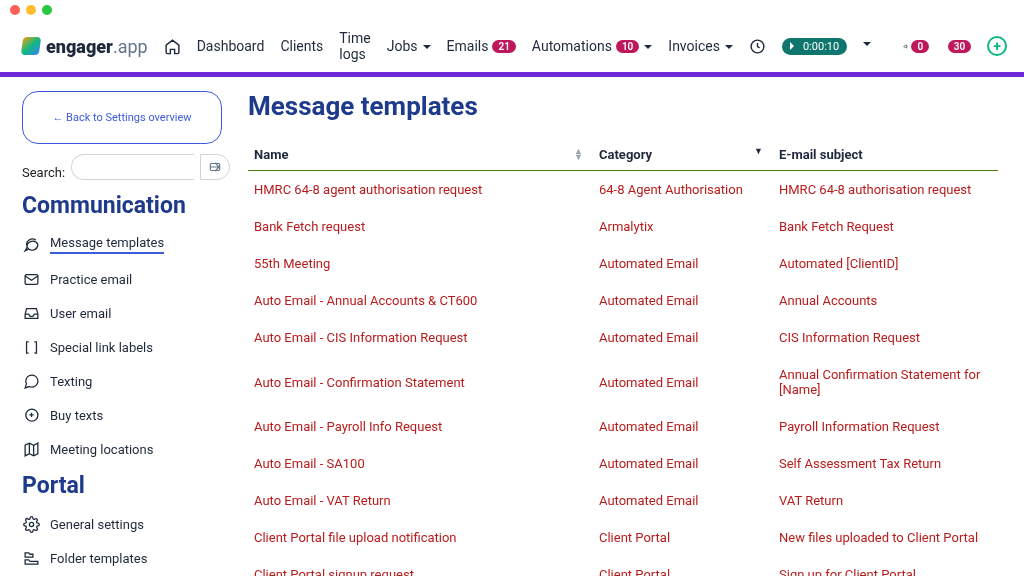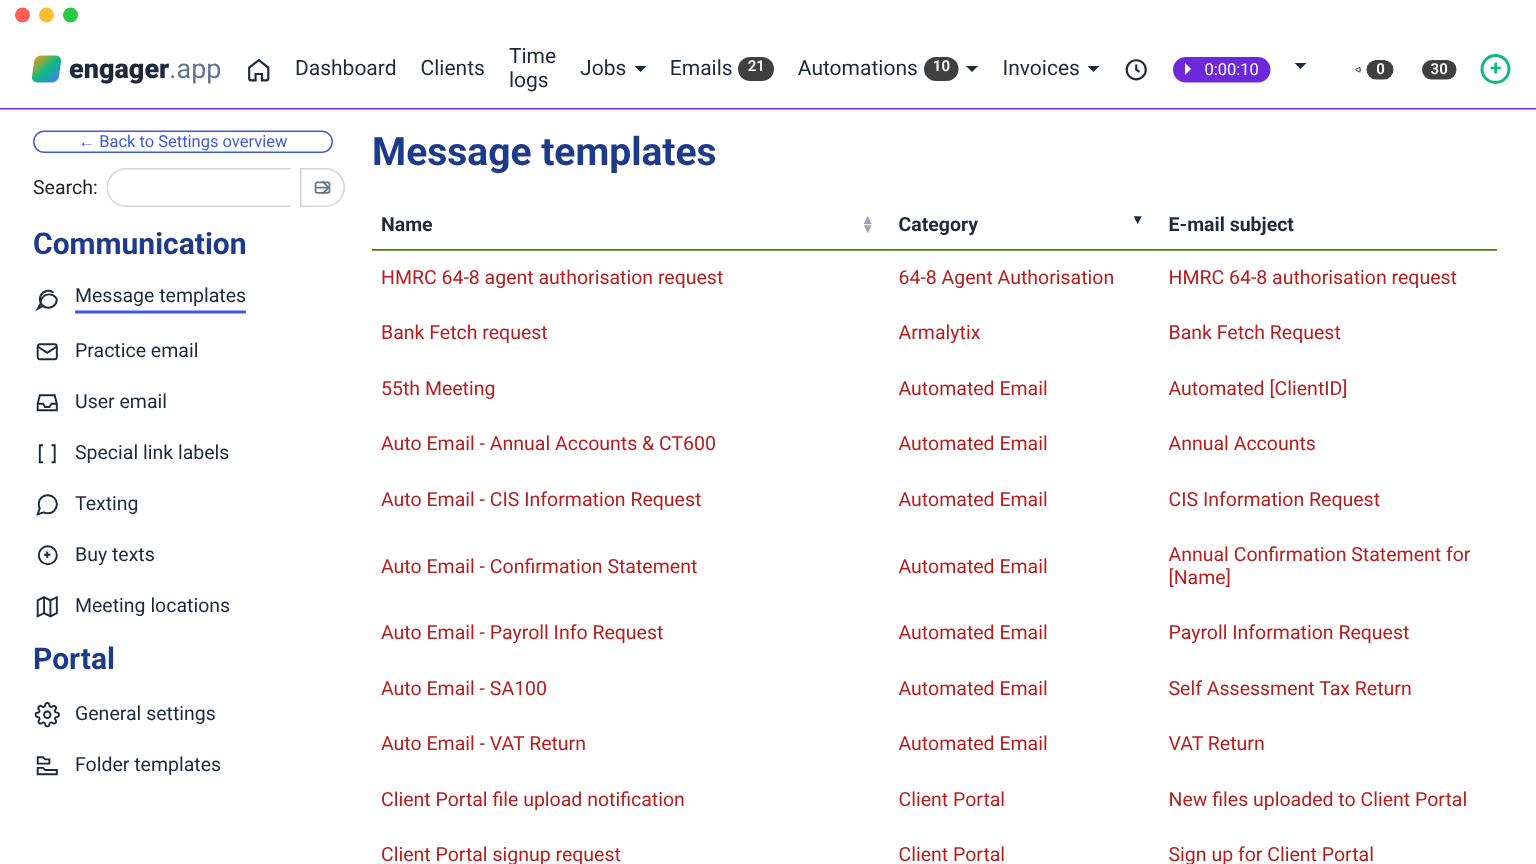--- a/index.html
+++ b/index.html
@@ -21,45 +21,45 @@
   .chrome span { width:10px; height:10px; border-radius:50%; display:inline-block; }
   .dot-r { background:#ff5f57; }
   .dot-y { background:#febc2e; }
   .dot-g { background:#28c840; }
 
   .topnav {
     display:flex;
     align-items:center;
     padding: 14px 22px 10px;
     gap: 16px;
-    border-bottom:1px solid #6d28d9;
+    border-bottom:5px solid #6d28d9;
   }
   .logo { display:flex; align-items:center; gap:6px; font-weight:700; font-size:18px; color:#1e293b;}
   .logo-mark { width:18px; height:18px; border-radius:4px; background:linear-gradient(135deg,#f59e0b,#10b981 50%,#3b82f6); transform:skewX(-8deg);}
   .logo b { color:#1e293b; }
   .logo .light { font-weight:400; color:#64748b; }
-  .navlink { font-size:14px; color:#1e293b; cursor:pointer; display:flex; gap:2px; }
+  .navlink { font-size:14px; color:#1e293b; cursor:pointer; display:flex; align-items:center; gap:2px; }
   .navlink .caret::after { content:""; display:inline-block; border:4px solid transparent; border-top-color:#1e293b; margin-left:3px; transform:translateY(2px);}
-  .badge { background:#404040; color:#fff; border-radius:10px; font-size:10px; padding:1px 6px; margin-left:2px; font-weight:600;}
+  .badge { background:#be185d; color:#fff; border-radius:10px; font-size:10px; padding:1px 6px; margin-left:2px; font-weight:600;}
   .spacer { flex:1; }
-  .timer { background:#6d28d9; color:#fff; border-radius:12px; font-size:11px; padding:2px 8px; display:flex; align-items:center; gap:4px;}
+  .timer { background:#0f766e; color:#fff; border-radius:12px; font-size:11px; padding:2px 8px; display:flex; align-items:center; gap:4px;}
   .timer::before { content:""; width:0; height:0; border:4px solid transparent; border-left-color:#fff; margin-right:1px;}
   .icon-btn { width:26px; height:26px; display:flex; align-items:center; justify-content:center; color:#1e293b; cursor:pointer; position:relative;}
   .icon-btn svg { width:17px; height:17px; stroke:currentColor; fill:none; stroke-width:2; }
   .icon-btn .badge { position:static; }
   .plus-circle { width:20px;height:20px;border:2px solid #10b981;border-radius:50%;display:flex;align-items:center;justify-content:center;color:#10b981;font-weight:700;font-size:14px;}
   .home-ico svg, .search-ico svg { stroke:#1e293b; }
 
   .layout { display:flex; height: calc(576px - 16px - 54px); }
   .sidebar { width:230px; padding:14px 0 14px 22px; }
-  .back-btn { border:1px solid #3b5bdb; color:#3b5bdb; border-radius:16px; font-size:11px; padding:0 0; width:200px; text-align:center; cursor:pointer; margin-bottom:10px;}
-  .search-row { display:flex; align-items:center; gap:6px; font-size:13px; margin-bottom:12px;}
+  .back-btn { border:1px solid #3b5bdb; color:#3b5bdb; border-radius:16px; font-size:11px; padding:19px 0; width:200px; text-align:center; cursor:pointer; margin-bottom:10px;}
+  .search-row { display:flex; align-items:flex-end; gap:6px; font-size:13px; margin-bottom:12px;}
   .search-row input { flex:1; border:1px solid #d1d5db; border-radius:16px 0 0 16px; height:26px; padding:0 10px; font-size:13px; border-right:none; width:110px;}
   .search-clear { border:1px solid #d1d5db; border-radius:0 16px 16px 0; height:26px; width:30px; display:flex;align-items:center;justify-content:center; cursor:pointer;}
-  .sb-heading { font-size:20px; font-weight:700; color:#1e3a8a; margin:6px 0 8px; }
+  .sb-heading { font-size:23px; font-weight:700; color:#1e3a8a; margin:6px 0 8px; }
   .sb-item { display:flex; align-items:center; gap:10px; padding:8px 0; font-size:13px; color:#1e293b; cursor:pointer;}
   .sb-item.active span:last-child { border-bottom:2px solid #3b5bdb; padding-bottom:2px; }
   .sb-icon { width:18px; height:18px; display:flex; align-items:center; justify-content:center; color:#1e293b;}
   .sb-icon svg { width:17px;height:17px;stroke:currentColor;fill:none;stroke-width:1.8;}
 
   .main { flex:1; padding:14px 26px 0 18px; overflow:hidden;}
   .page-title { font-size:26px; font-weight:700; color:#1e3a8a; margin-bottom:18px;}
   table { width:100%; border-collapse:collapse; font-size:13px;}
   thead th { text-align:left; font-weight:700; padding:8px 6px; border-bottom:1px solid #4d7c0f; color:#1e293b; position:relative;}
   tbody td { padding:11px 6px; color:#b91c1c; }

